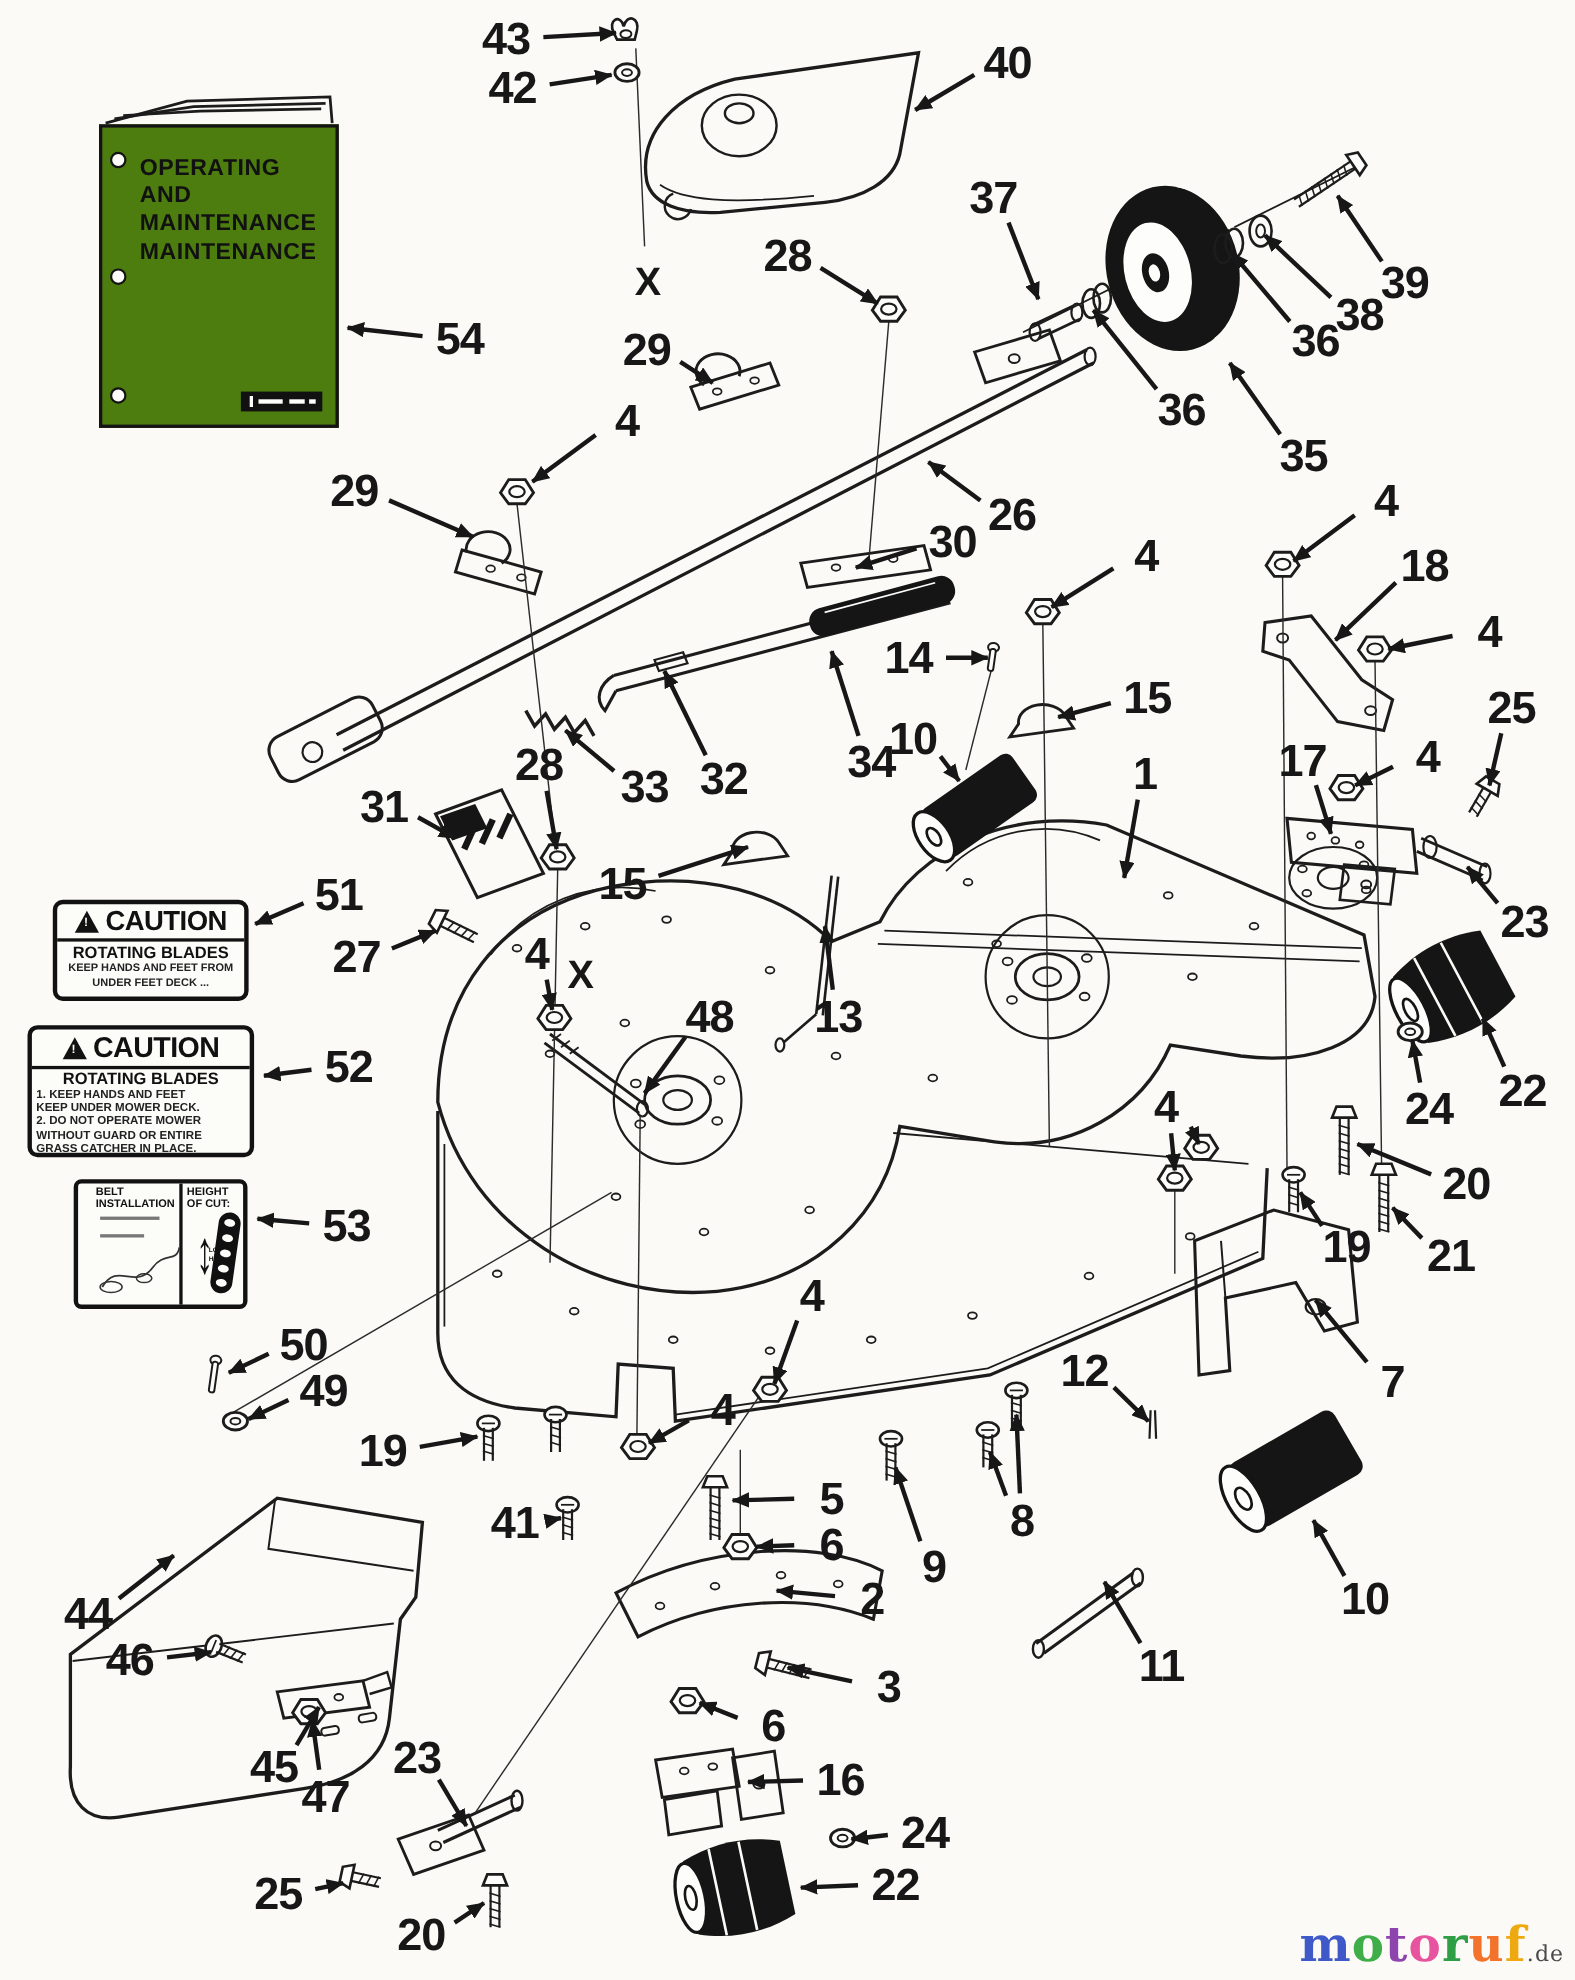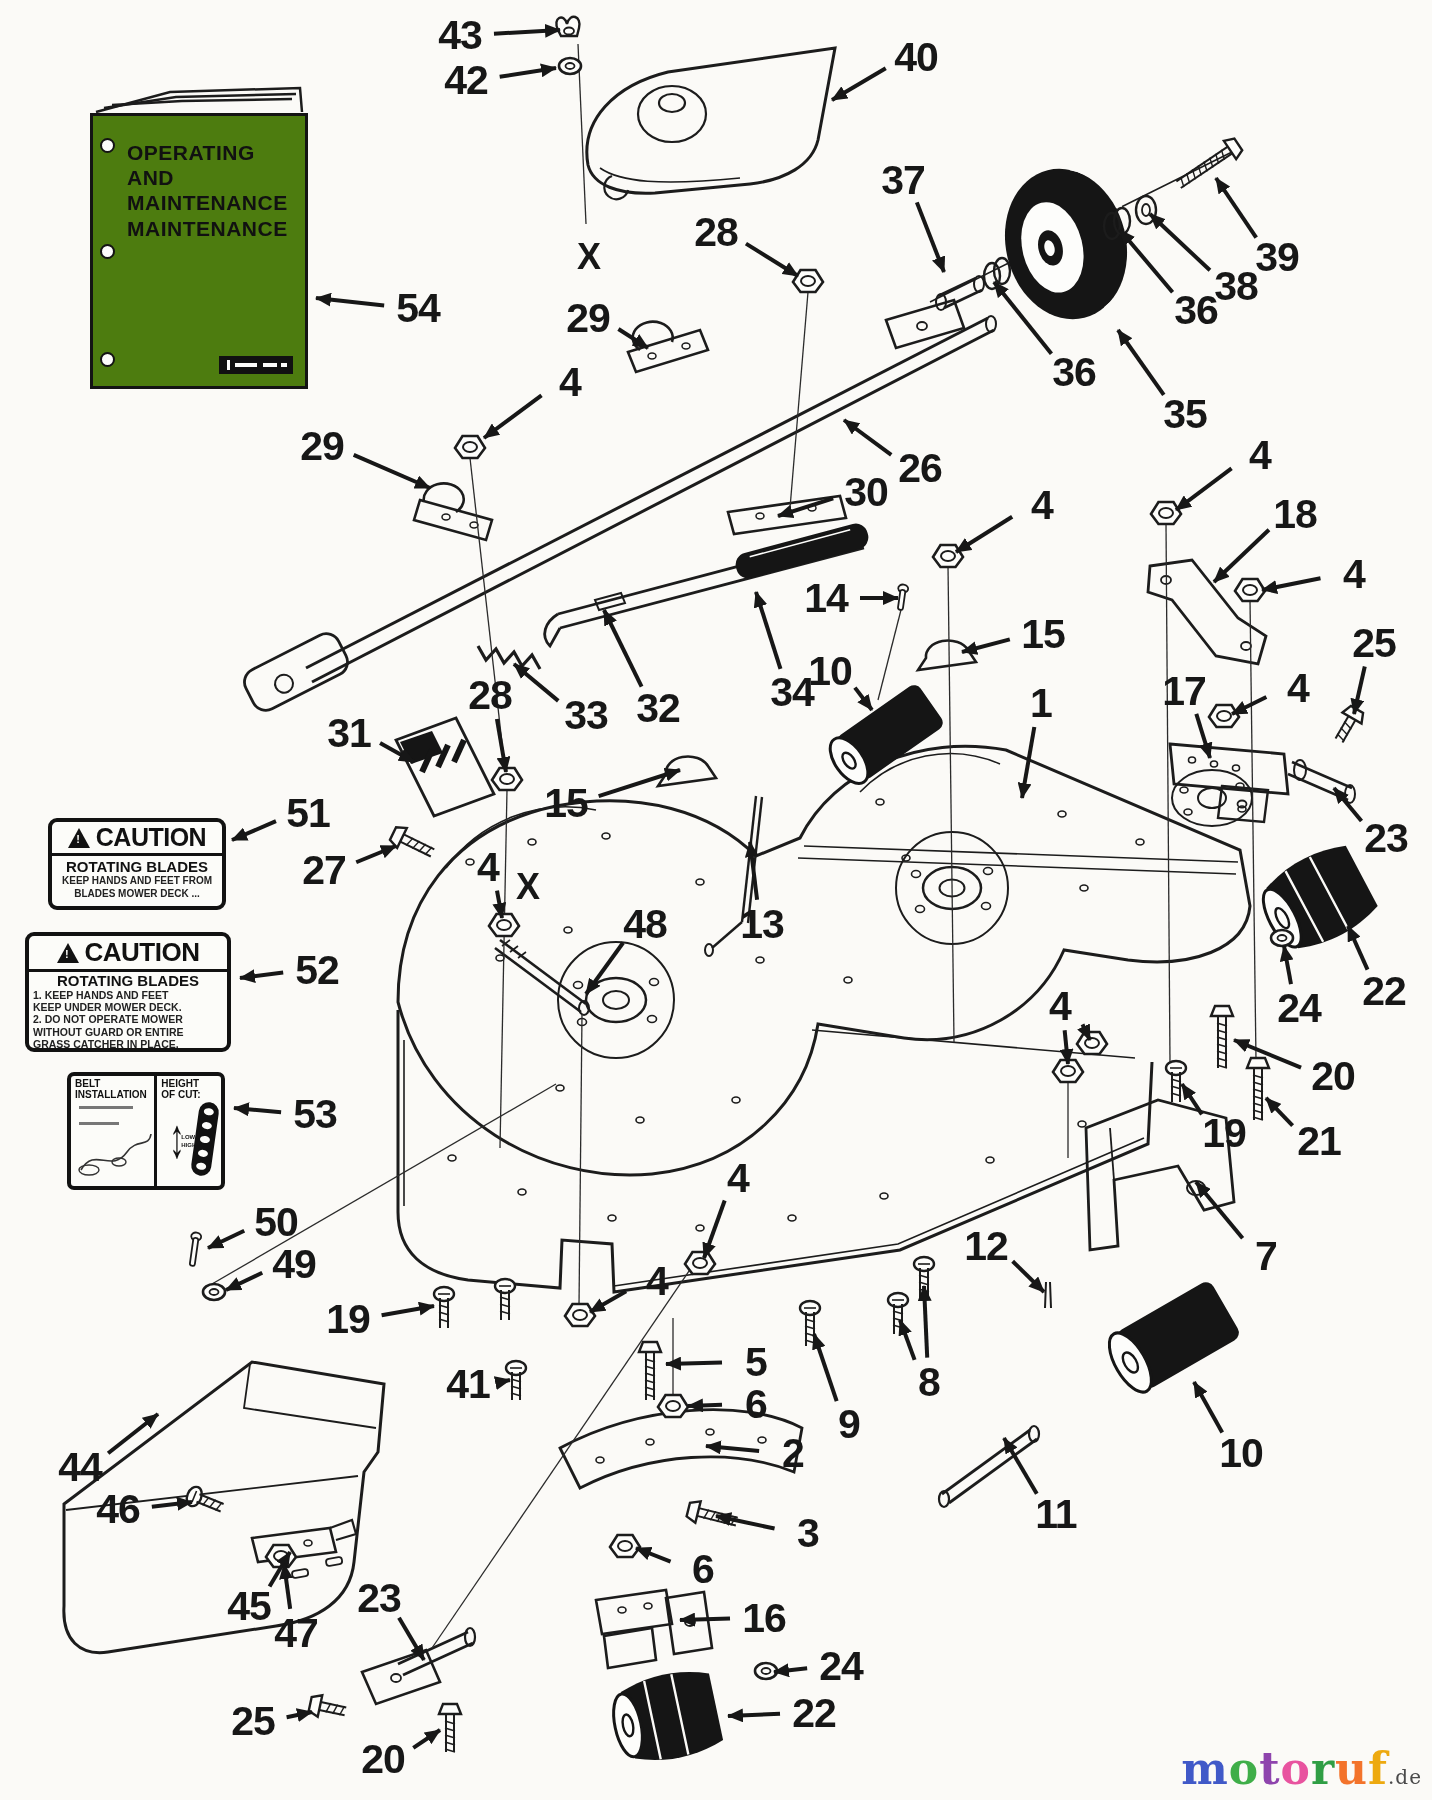--- a/index.html
+++ b/index.html
@@ -26,21 +26,21 @@
   .plate{position:absolute;border:4px solid #121212;border-radius:9px;background:#fcfcf9;color:#111;
          box-sizing:border-box;}
   .c-head{display:flex;align-items:center;justify-content:center;gap:6px;
           border-bottom:3px solid #121212;font-weight:700;padding:1px 0;}
   .tri{position:relative;width:0;height:0;border-left:11px solid transparent;
        border-right:11px solid transparent;border-bottom:20px solid #121212;}
   .tri b{position:absolute;left:-2.5px;top:6px;color:#fcfcf9;font-size:11px;line-height:11px;}
   .c-sub{text-align:center;font-weight:700;}
   .c-body{font-weight:700;color:#222;}
   
-  .belt-grid{display:flex;height:100%;}
+  .belt-grid{display:flex;height:100%;padding-left:12px;}
   .belt-left{flex:1.35;border-right:3px solid #121212;padding:3px 4px;position:relative;}
   .belt-right{flex:1;padding:3px 4px;position:relative;}
   .lbl-sm{font-size:10px;font-weight:700;line-height:1.05;color:#111;}
   .hoc-strip{position:absolute;right:6px;top:26px;width:20px;height:74px;background:#111;
              border-radius:10px;transform:rotate(8deg);}
   .hoc-strip i{position:absolute;left:5px;width:10px;height:7px;background:#fcfcf9;border-radius:50%;display:block;}
   .hoc-arrow{position:absolute;left:6px;top:22px;font-size:56px;font-weight:700;line-height:80px;color:#111;
              transform:scaleX(.55);}
   .hoc-low{position:absolute;left:24px;top:58px;font-size:6px;font-weight:700;}
   .hoc-high{position:absolute;left:24px;top:66px;font-size:6px;font-weight:700;}
@@ -950,21 +950,21 @@
   <div class="plate" style="left:48px;top:818px;width:178px;height:92px">
     <div class="c-head" style="font-size:25px;letter-spacing:-.5px">
       <span class="tri">
           <b>!</b>
         </span>
       <span>CAUTION</span>
     </div>
     <div class="c-sub" style="font-size:15px;margin-top:2px">ROTATING BLADES</div>
     <div class="c-body" style="font-size:10px;text-align:center;line-height:1.25">
       <div>KEEP HANDS AND FEET FROM</div>
-      <div>BLADES MOWER DECK          ...</div>
+      <div>UNDER FEET DECK          ...</div>
     </div>
   </div>
 
   <div class="plate" style="left:25px;top:932px;width:206px;height:120px">
     <div class="c-head" style="font-size:26px;letter-spacing:-.5px">
       <span class="tri">
           <b>!</b>
         </span>
       <span>CAUTION</span>
     </div>

